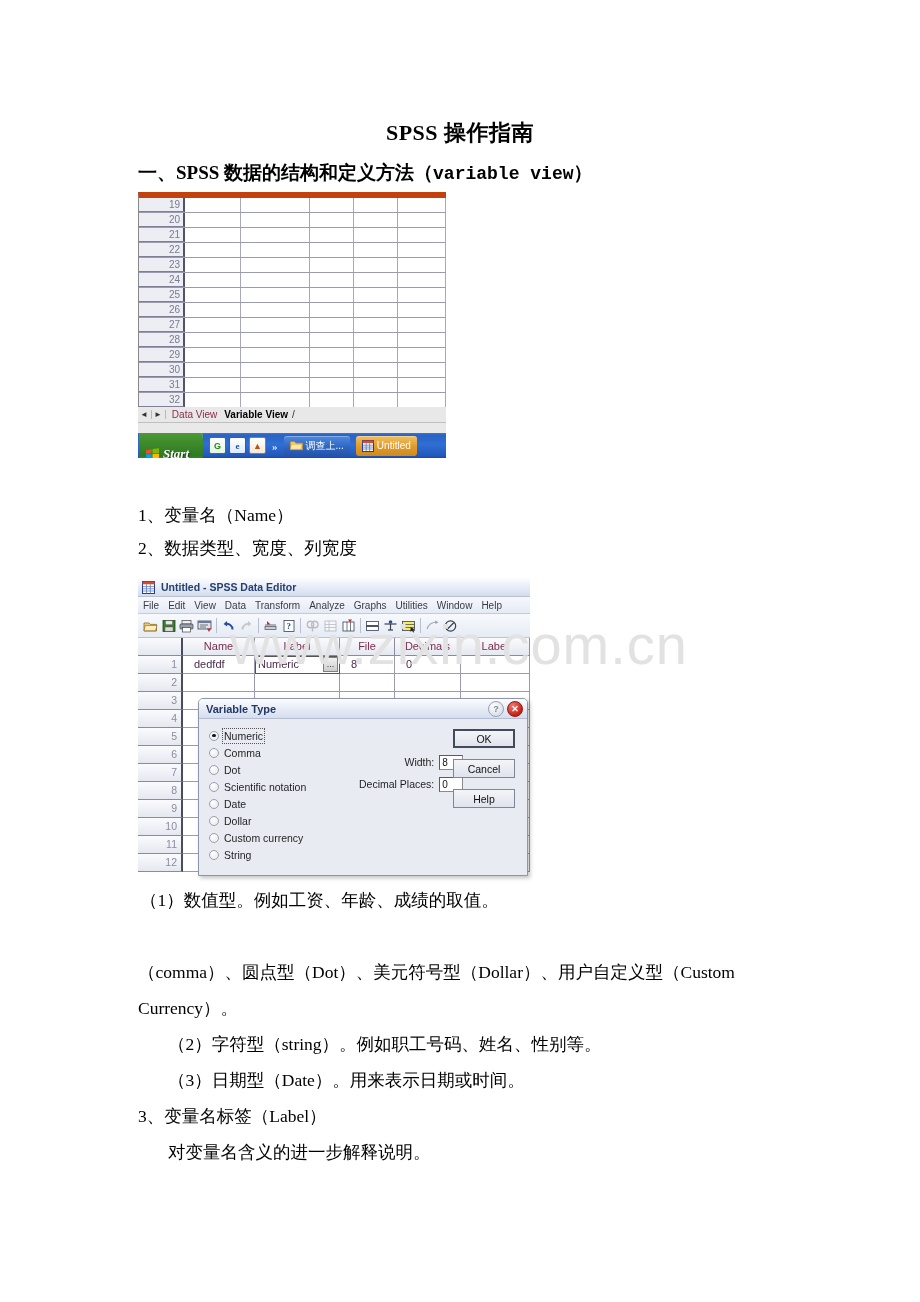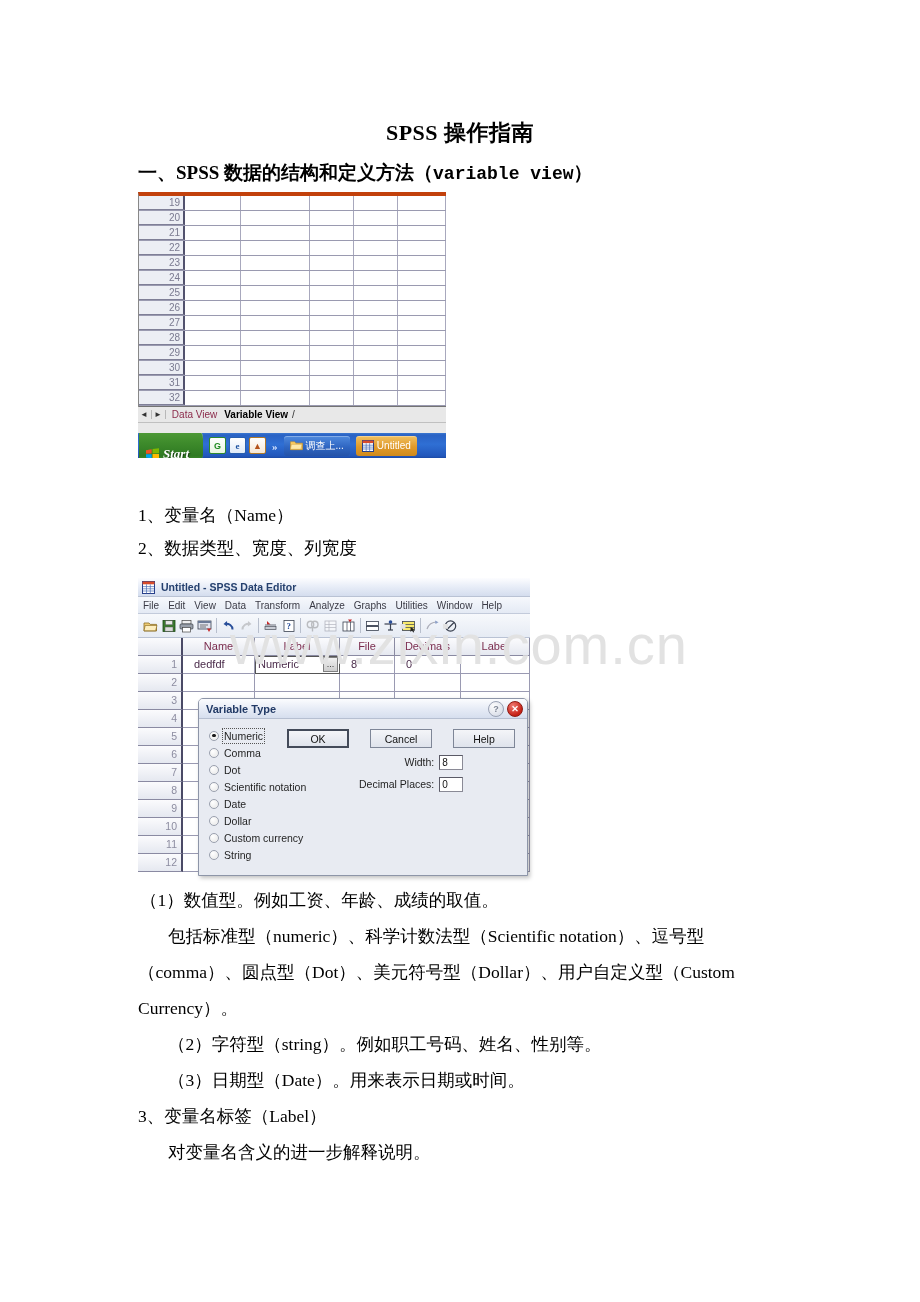--- a/index.html
+++ b/index.html
@@ -41,21 +41,21 @@
   .shot1 {
     position: absolute; left: 138px; top: 192px;
     width: 308px; height: 270px;
     background: #fff;
     box-sizing: border-box;
   }
   .grid1 {
     position: absolute; left: 0; top: 0; width: 308px; height: 215px;
     background: #737373;
     border-left: 1px solid #888;
-    border-top: 4px solid #c2410c;
+    border-top: 6px solid #c2410c;
     box-sizing: border-box;
     overflow: hidden;
   }
   .g1row {
     display: flex; height: 15px;
     border-bottom: 1px solid #9a9ab0;
     box-sizing: border-box;
   }
   .g1hdr {
     width: 46px; min-width:46px;
@@ -272,21 +272,21 @@
     font-size:10.5px; color:#1f1f1f; text-align:right;
   }
   .finput {
     width:24px; height:15px; background:#fff;
     border:1px solid #8a8a96; border-top-color:#5a5a66; border-left-color:#5a5a66;
     box-sizing:border-box;
     font-family:"Liberation Sans","DejaVu Sans",sans-serif;
     font-size:10px; line-height:13px; padding-left:2px; color:#111;
   }
 
-  .dbtns { position:absolute; right:12px; top:10px; display:flex; flex-direction:row; gap:21px; }
+  .dbtns { position:absolute; right:12px; top:10px; display:flex; flex-direction:column; gap:11px; }
   .dbtn {
     width:62px; height:19px;
     background: linear-gradient(to bottom,#f4f5f8,#dfe3ec);
     border:1px solid #7e8697; box-sizing:border-box;
     font-family:"Liberation Sans","DejaVu Sans",sans-serif;
     font-size:10.5px; color:#111;
     display:flex;align-items:center;justify-content:center;
   }
   .dbtn.default { border:2px solid #434a59; }
 </style>
@@ -796,23 +796,20 @@
         <span class="dbtn default">OK</span>
         <span class="dbtn">Cancel</span>
         <span class="dbtn">Help</span>
       </div>
     </div>
   </div>
 
   <div class="para" style="left:140px; top:890px;">
     <span>（1）数值型。例如工资、年龄、成绩的取值。</span>
   </div>
-  <div class="para" style="left:168px; top:926px;">
-    <span>包括标准型（numeric）、科学计数法型（Scientific notation）、逗号型</span>
-  </div>
   <div class="para" style="left:138px; top:962px;">
     <span>（comma）、圆点型（Dot）、美元符号型（Dollar）、用户自定义型（Custom</span>
   </div>
   <div class="para" style="left:138px; top:998px;">
     <span>Currency）。</span>
   </div>
   <div class="para" style="left:168px; top:1034px;">
     <span>（2）字符型（string）。例如职工号码、姓名、性别等。</span>
   </div>
   <div class="para" style="left:168px; top:1070px;">

